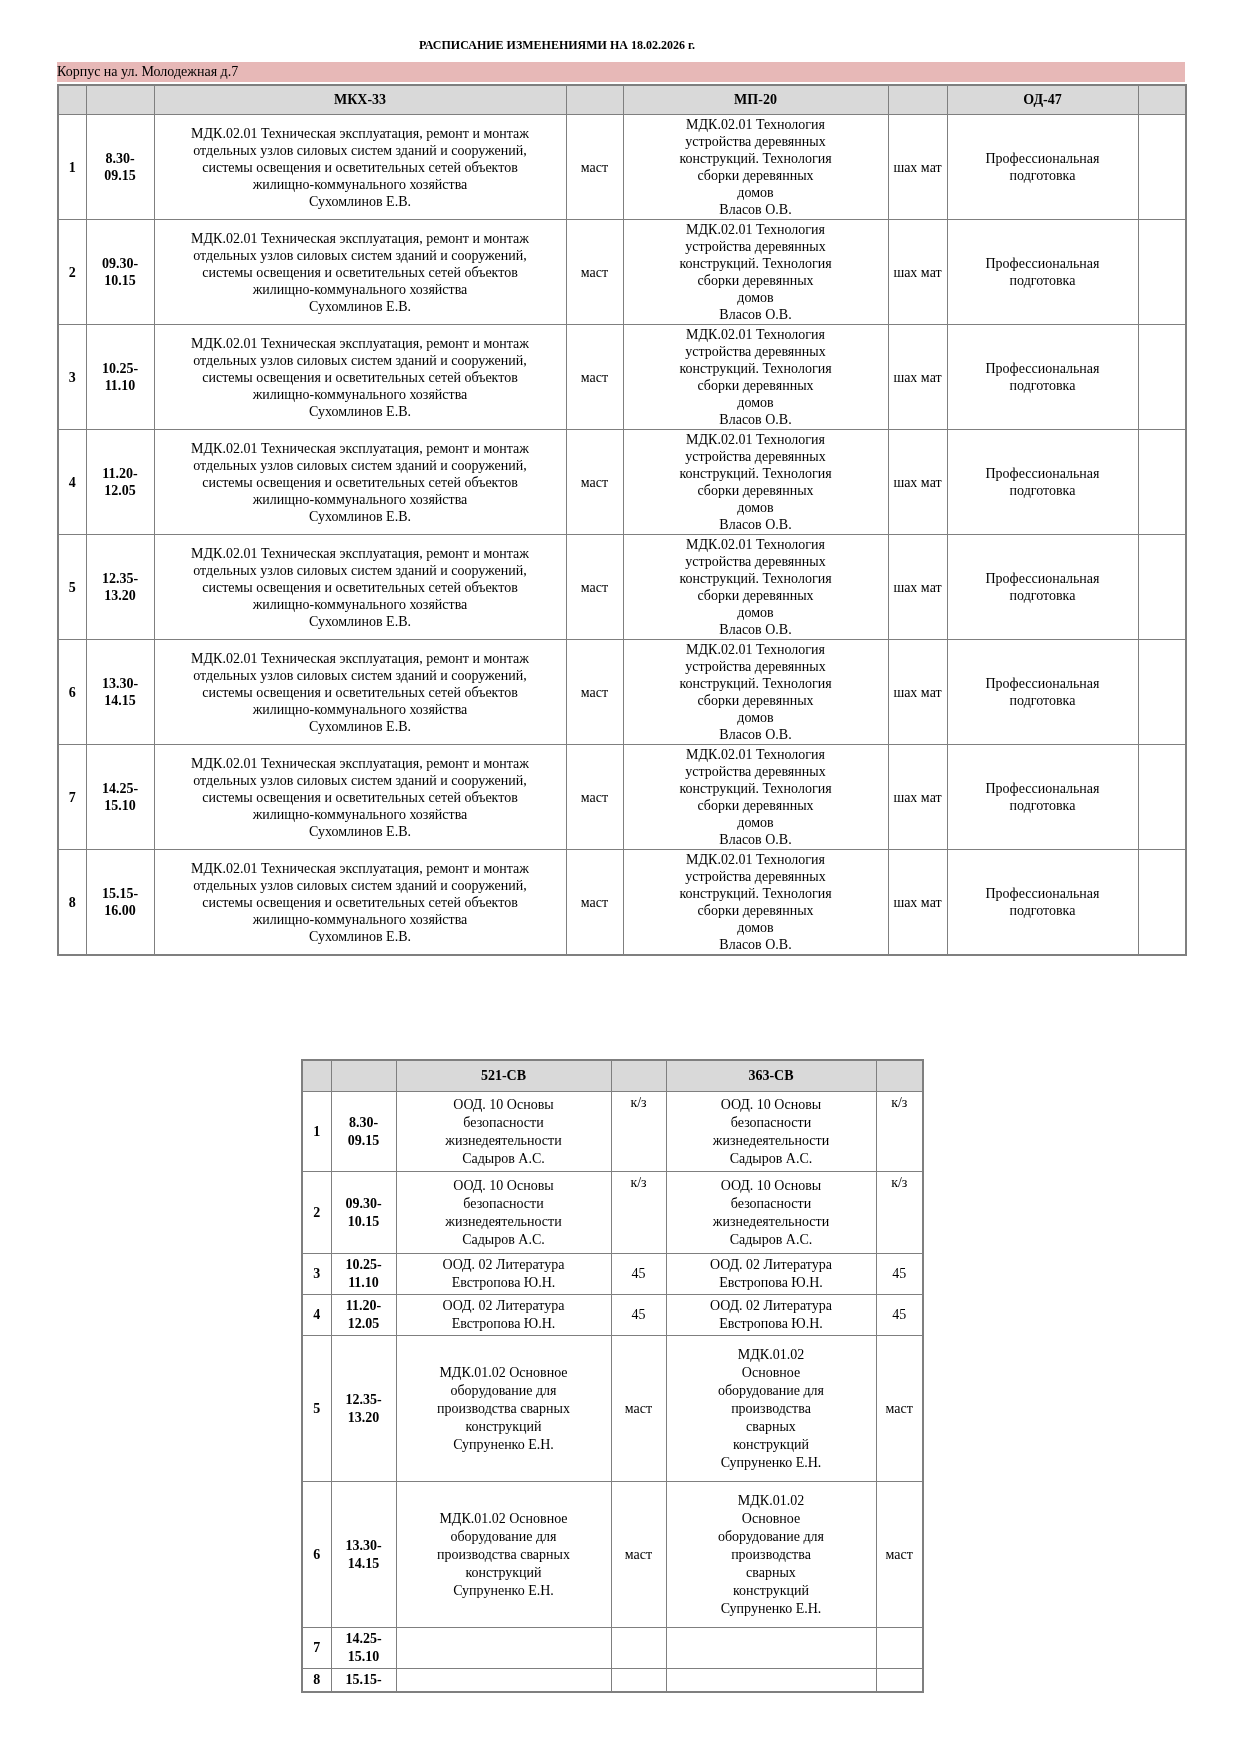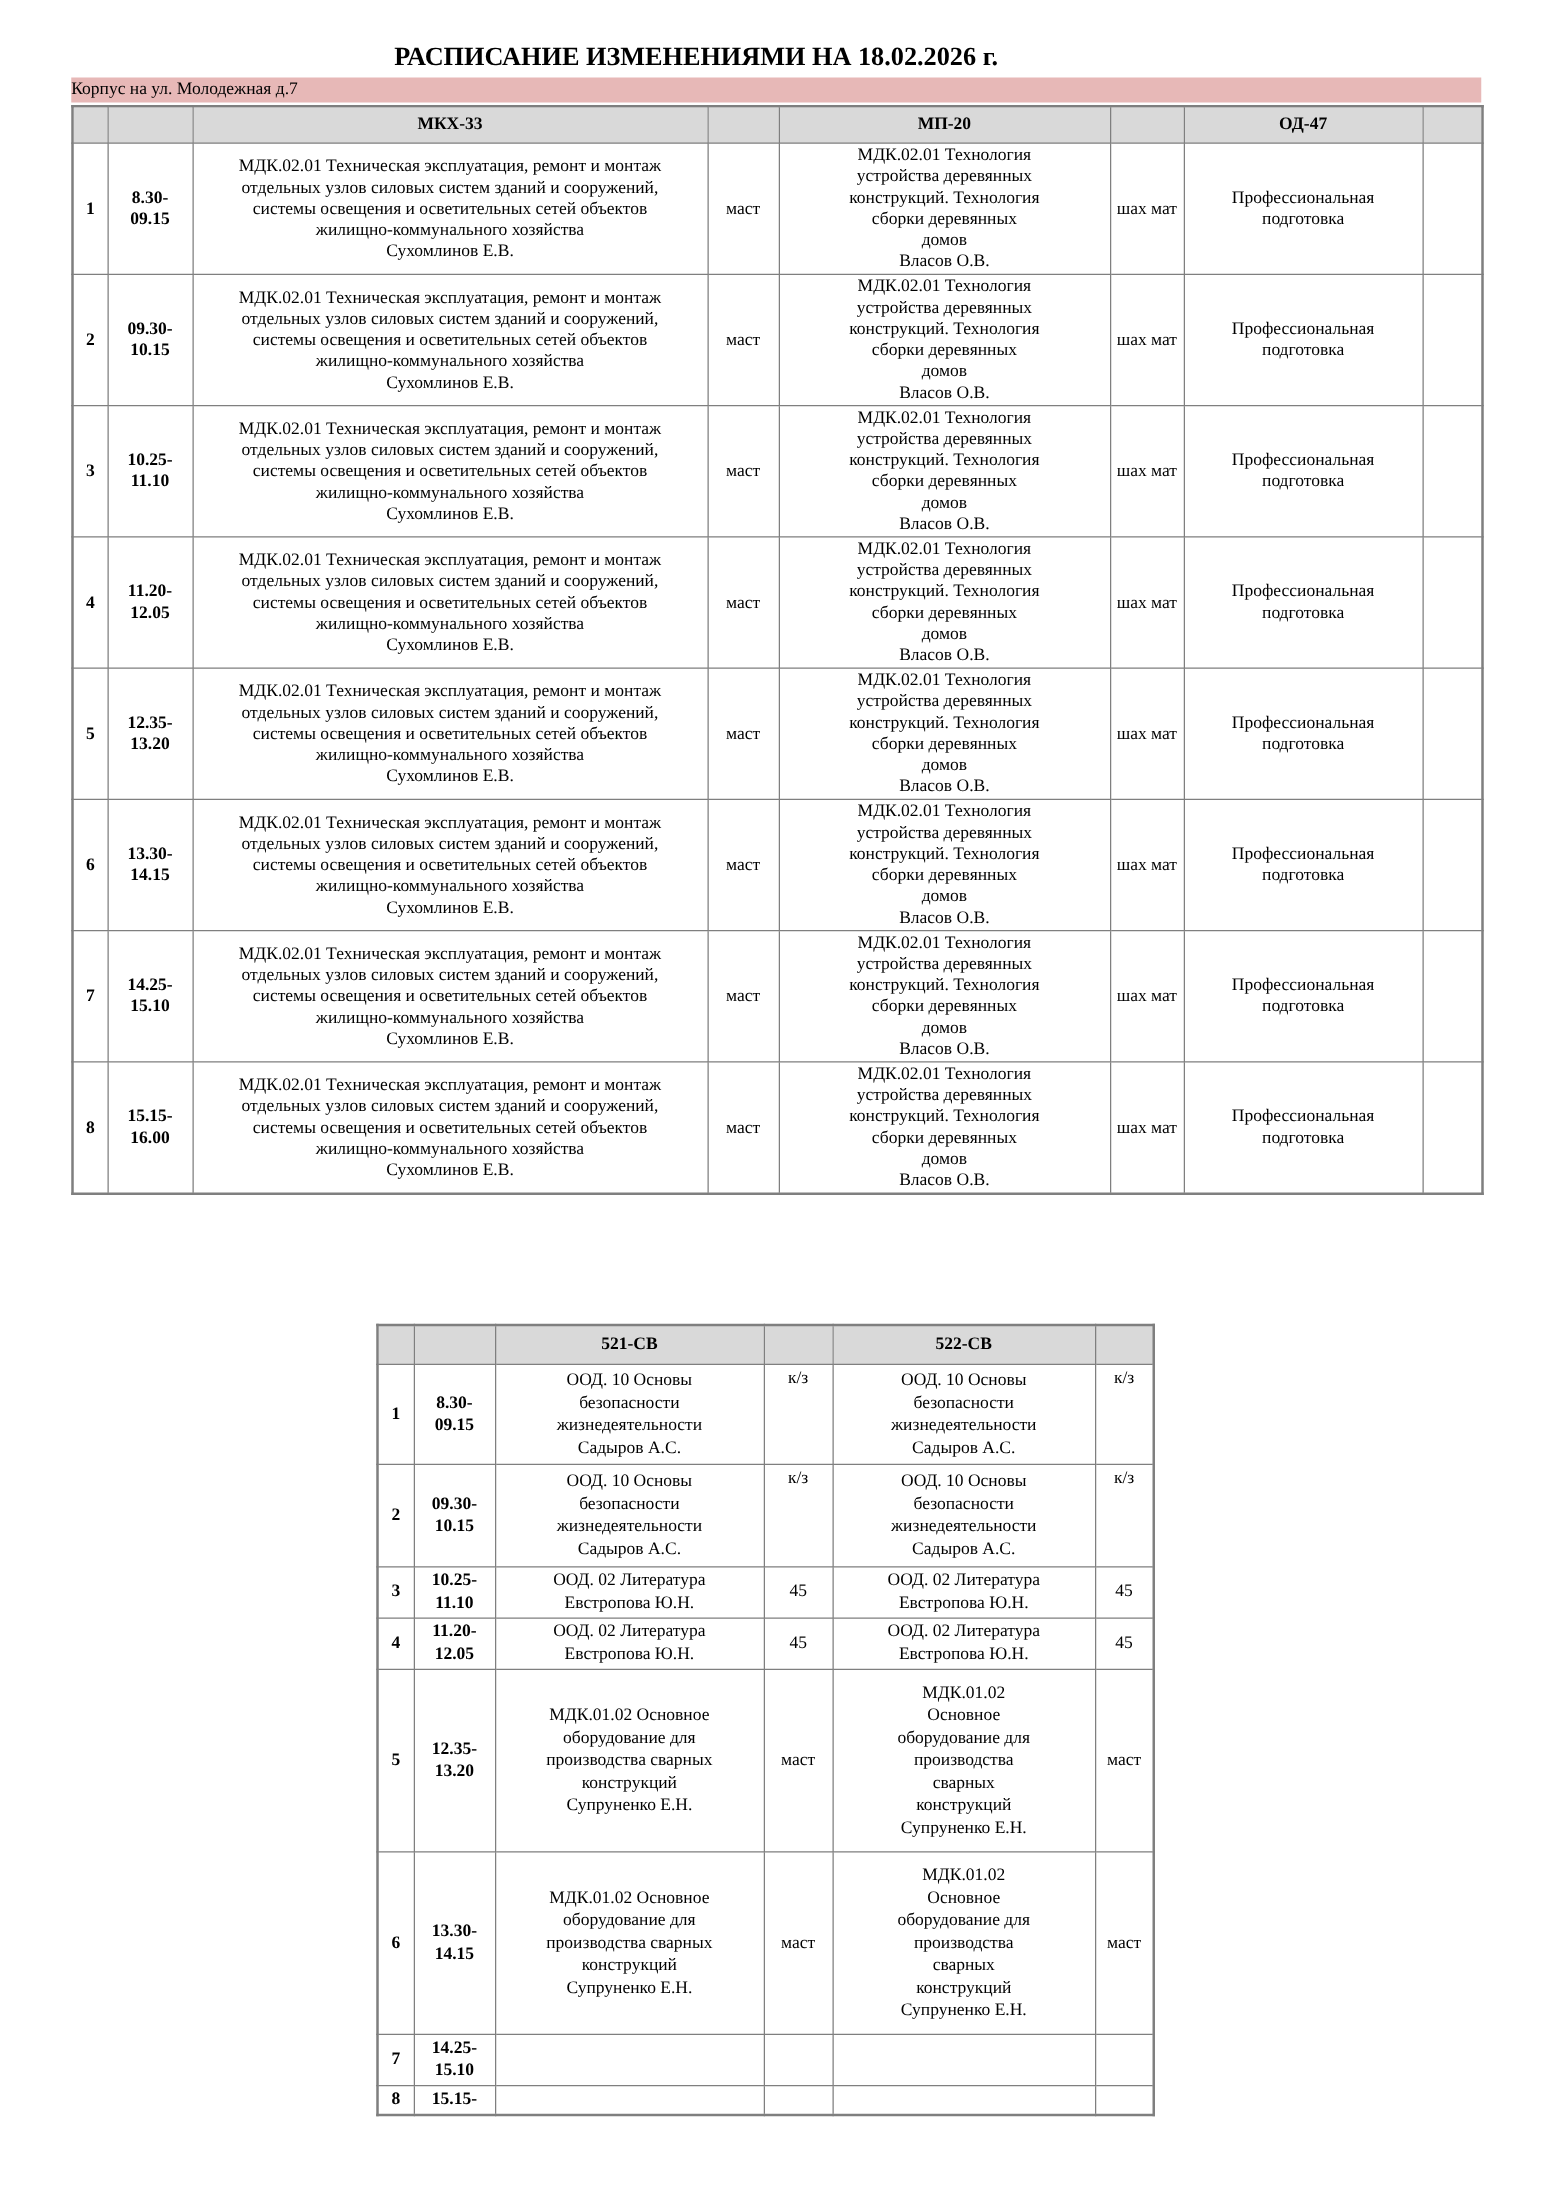--- a/index.html
+++ b/index.html
@@ -4,21 +4,21 @@
 <style>
   html,body{margin:0;padding:0;}
   body{
     width:1241px;height:1755px;overflow:hidden;background:#ffffff;
     font-family:"Liberation Serif","DejaVu Serif",serif;color:#000;
     position:relative;
   }
   .content{position:absolute;left:57px;top:36px;width:1128px;}
   .doc-title{
     width:1128px;box-sizing:border-box;padding-right:128px;
-    text-align:center;font-weight:bold;font-size:21px;line-height:19px;
+    text-align:center;font-weight:bold;font-size:12px;line-height:19px;
   }
   .banner{
     margin-top:7px;width:1128px;height:20px;box-sizing:border-box;
     padding-right:132px;display:flex;align-items:center;justify-content:flex-start;
     font-size:14px;line-height:20px;
   }
   table{border-collapse:collapse;table-layout:fixed;}
   #table1{width:1128px;border:2px solid #7f7f7f;margin-top:2px;}
   #table2{width:621px;border:2px solid #7f7f7f;margin-left:244px;margin-top:103px;}
   th,td{
@@ -247,21 +247,21 @@
       <col style="width:55px">
         <col style="width:210px">
         <col style="width:47px">
     </colgroup>
     <thead>
       <tr>
         <th></th>
         <th></th>
         <th>521-СВ</th>
         <th></th>
-        <th>522-СВ</th>
+        <th>363-СВ</th>
         <th></th>
       </tr>
     </thead>
     <tbody id="tbody2">
         <tr style="height: 80px;">
           <td>1</td>
           <td>8.30-
 09.15</td>
           <td>ООД. 10 Основы
 безопасности

